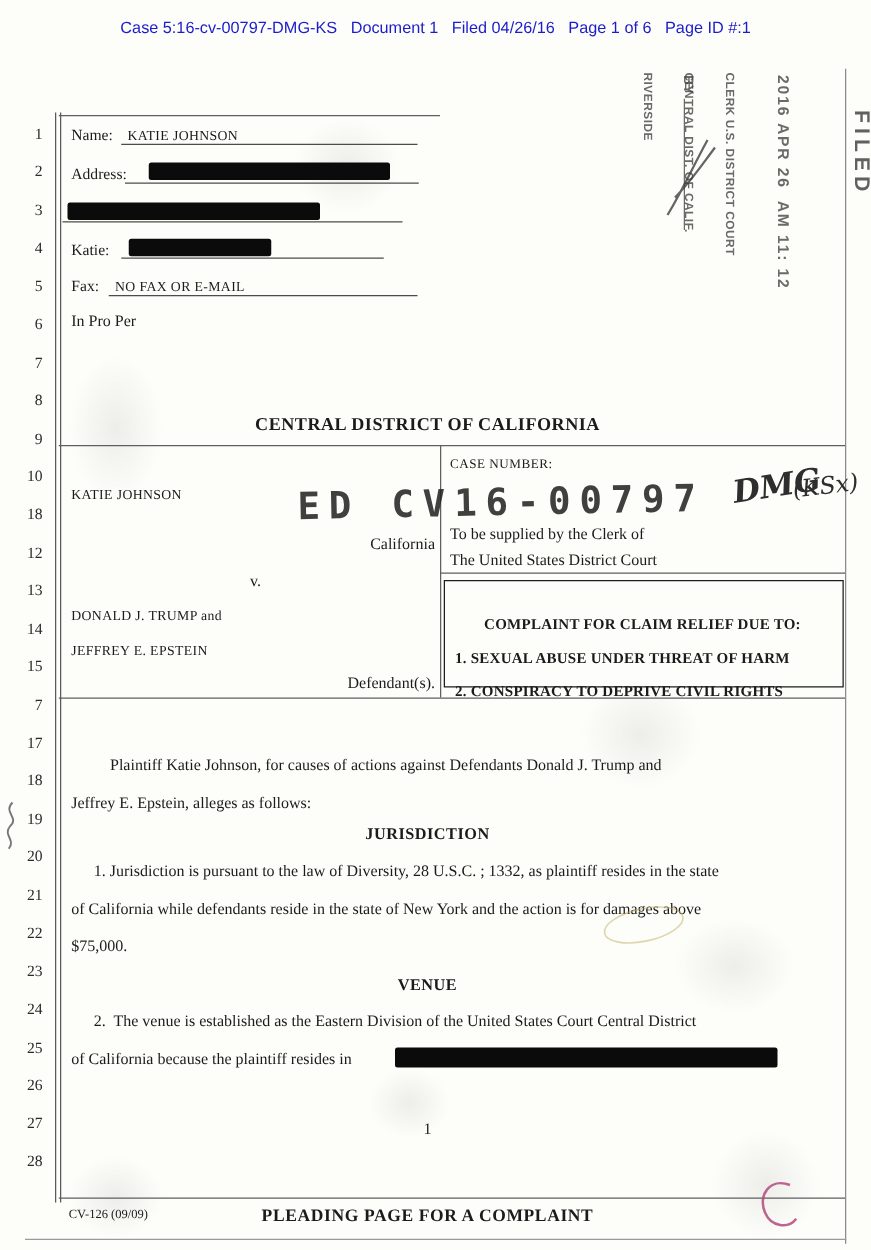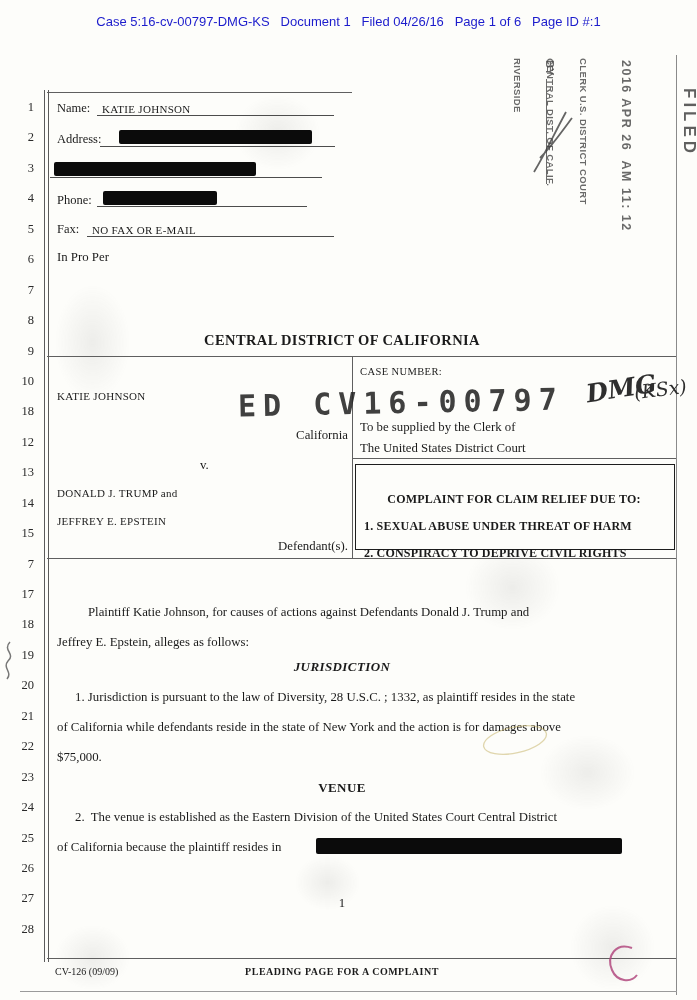--- a/index.html
+++ b/index.html
@@ -43,21 +43,21 @@
   .rot{transform-origin:0 0;transform:rotate(90deg);white-space:pre;
        font-family:"Liberation Sans",sans-serif;color:#4a4a4a;opacity:.82;}
   .st-filed{left:699px;top:88px;font-size:17px;font-weight:bold;letter-spacing:4px;
             font-family:"Liberation Sans",sans-serif;color:#3d3d3d;}
   .st-date{left:633px;top:60px;font-size:12.5px;font-weight:bold;letter-spacing:1.5px;}
   .st-clerk{left:611px;top:58px;font-size:9.5px;line-height:11px;font-weight:bold;letter-spacing:.4px;}
   .st-by{left:556px;top:60px;font-size:11px;font-weight:bold;}
   .sigline{display:inline-block;width:105px;border-bottom:1.5px solid #4a4a4a;margin-left:4px;}
   
   .footnote{font-size:10px;}
-  .foottitle{font-size:10px;font-weight:bold;letter-spacing:.5px;}
+  .foottitle{font-size:14px;font-weight:bold;letter-spacing:.5px;}
   
   .blot{position:absolute;border-radius:50%;
         background:radial-gradient(closest-side,rgba(110,110,110,.11),rgba(110,110,110,0));
         filter:blur(1px);}
   svg.marks{position:absolute;left:0;top:0;pointer-events:none;}
 </style>
 </head>
 <body>
 
 <div class="page">
@@ -82,21 +82,21 @@
   <div class="abs capsval" style="left:102px;top:103px;">KATIE JOHNSON</div>
   <div class="abs fieldline" style="left:97px;top:115px;width:237px;"></div>
 
   <div class="abs lab" style="left:57px;top:132px;">Address:</div>
   <div class="abs redaction" style="left:119px;top:130px;width:193px;height:14px;"></div>
   <div class="abs fieldline" style="left:100px;top:146px;width:235px;"></div>
 
   <div class="abs redaction" style="left:54px;top:162px;width:202px;height:14px;"></div>
   <div class="abs fieldline" style="left:50px;top:177px;width:272px;"></div>
 
-  <div class="abs lab" style="left:57px;top:193px;">Phone:</div>
+  <div class="abs lab" style="left:57px;top:193px;">Katie:</div>
   <div class="abs redaction" style="left:103px;top:191px;width:114px;height:14px;"></div>
   <div class="abs fieldline" style="left:97px;top:206px;width:210px;"></div>
 
   <div class="abs lab" style="left:57px;top:222px;">Fax:</div>
   <div class="abs capsval" style="left:92px;top:224px;">NO FAX OR E-MAIL</div>
   <div class="abs fieldline" style="left:87px;top:236px;width:247px;"></div>
 
   <div class="abs bodytext" style="left:57px;top:250px;">In Pro Per</div>
 
   <div class="abs rot st-filed">FILED</div>
@@ -130,21 +130,21 @@
   <div class="abs hline" style="left:352px;top:458px;width:324px;"></div>
 
   <div class="abs complaintbox"></div>
   <div class="abs boldline" style="left:355px;top:473px;width:318px;text-align:center;">COMPLAINT FOR CLAIM RELIEF DUE TO:</div>
   <div class="abs boldline" style="left:364px;top:500px;">1. SEXUAL ABUSE UNDER THREAT OF HARM</div>
   <div class="abs boldline" style="left:364px;top:527px;">2. CONSPIRACY TO DEPRIVE CIVIL RIGHTS</div>
 
   <div class="abs bodytext" style="left:57px;top:635px;">Jeffrey E. Epstein, alleges as follows:</div>
   <div class="abs bodytext" style="left:88px;top:605px;">Plaintiff Katie Johnson, for causes of actions against Defendants Donald J. Trump and</div>
 
-  <div class="abs centerband secthead" style="top:659px;font-style:italic;">JURISDICTION</div>
+  <div class="abs centerband secthead" style="top:659px;">JURISDICTION</div>
   <div class="abs bodytext" style="left:75px;top:690px;">1. Jurisdiction is pursuant to the law of Diversity, 28 U.S.C. ; 1332, as plaintiff resides in the state</div>
   <div class="abs bodytext" style="left:57px;top:720px;">of California while defendants reside in the state of New York and the action is for damages above</div>
   <div class="abs bodytext" style="left:57px;top:750px;">$75,000.</div>
 
   <div class="abs centerband secthead" style="top:780px;">VENUE</div>
   <div class="abs bodytext" style="left:75px;top:810px;">2.  The venue is established as the Eastern Division of the United States Court Central District</div>
   <div class="abs bodytext" style="left:57px;top:840px;">of California because the plaintiff resides in</div>
   <div class="abs redaction" style="left:316px;top:838px;width:306px;height:16px;"></div>
 
   <div class="abs centerband bodytext" style="top:896px;">1</div>

